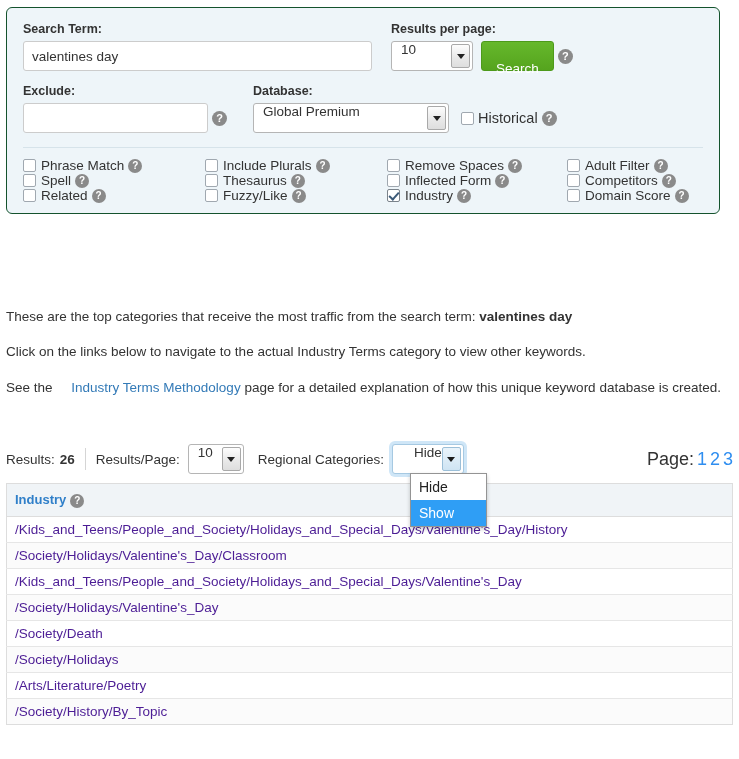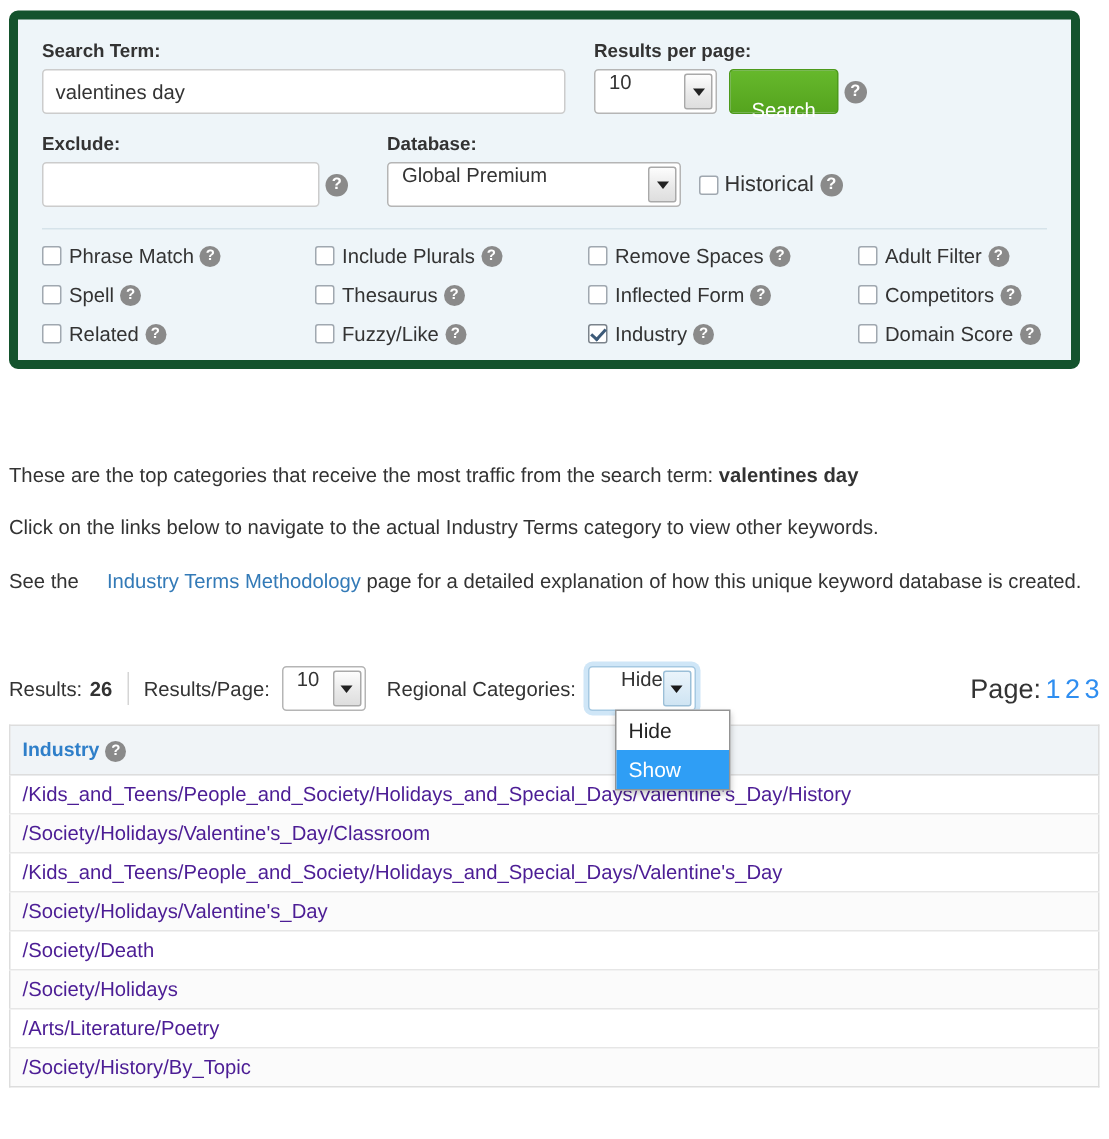--- a/index.html
+++ b/index.html
@@ -18,21 +18,21 @@
   }
 
   
   .search-panel {
     position: absolute;
     left: 6px;
     top: 7px;
     width: 714px;
     box-sizing: border-box;
     background: #eef5f9;
-    border: 6px solid #14532d;
+    border: 1px solid #14532d;
     border-radius: 6px;
     padding: 14px 16px 10px 16px;
   }
   .field-label {
     font-size: 12.5px;
     font-weight: bold;
     color: #333333;
     margin-bottom: 5px;
     display: block;
   }
@@ -187,21 +187,20 @@
 
   .divider {
     border: 0;
     border-top: 1px solid #d6e3ea;
     margin: 14px 0 10px 0;
   }
 
   .cb-grid {
     display: grid;
     grid-template-columns: 182px 182px 180px auto;
-    row-gap: 11px;
   }
   .cb-cell {
     display: flex;
     align-items: center;
     font-size: 13.5px;
     color: #333333;
   }
   .cb-cell span.lbl { margin-left: 5px; }
 
   

